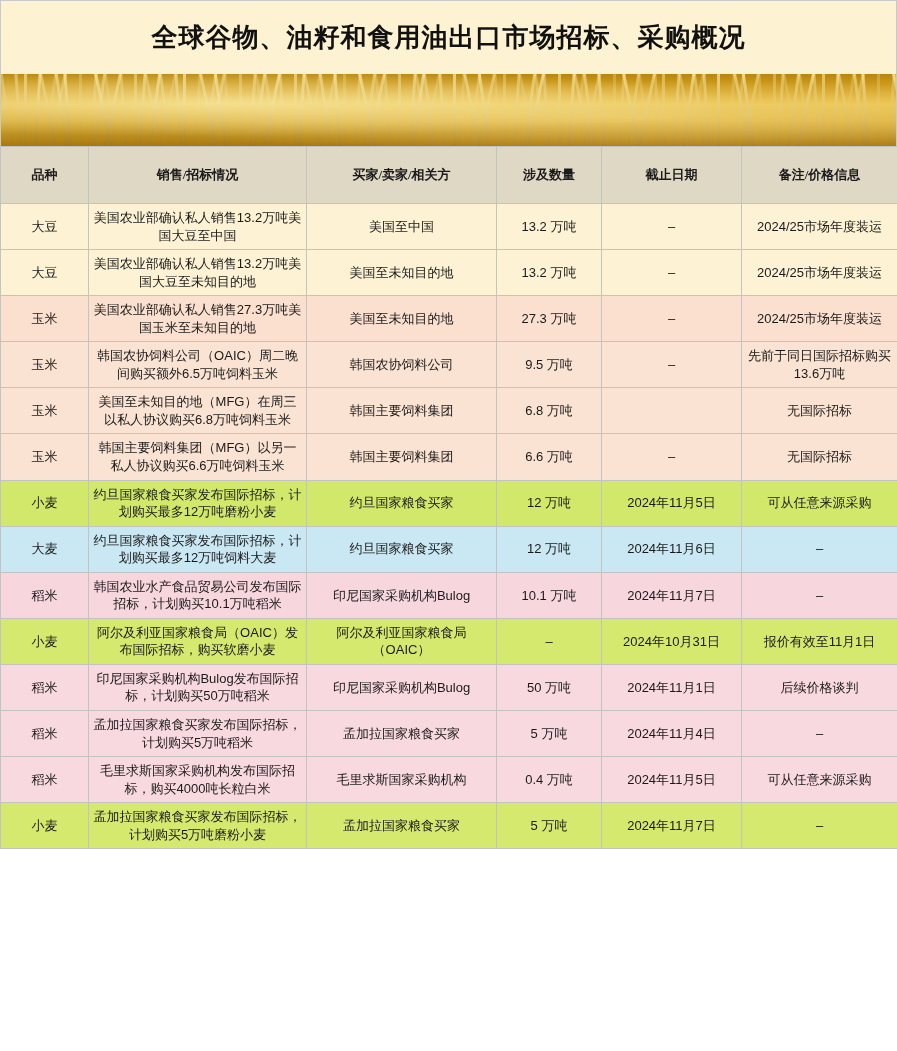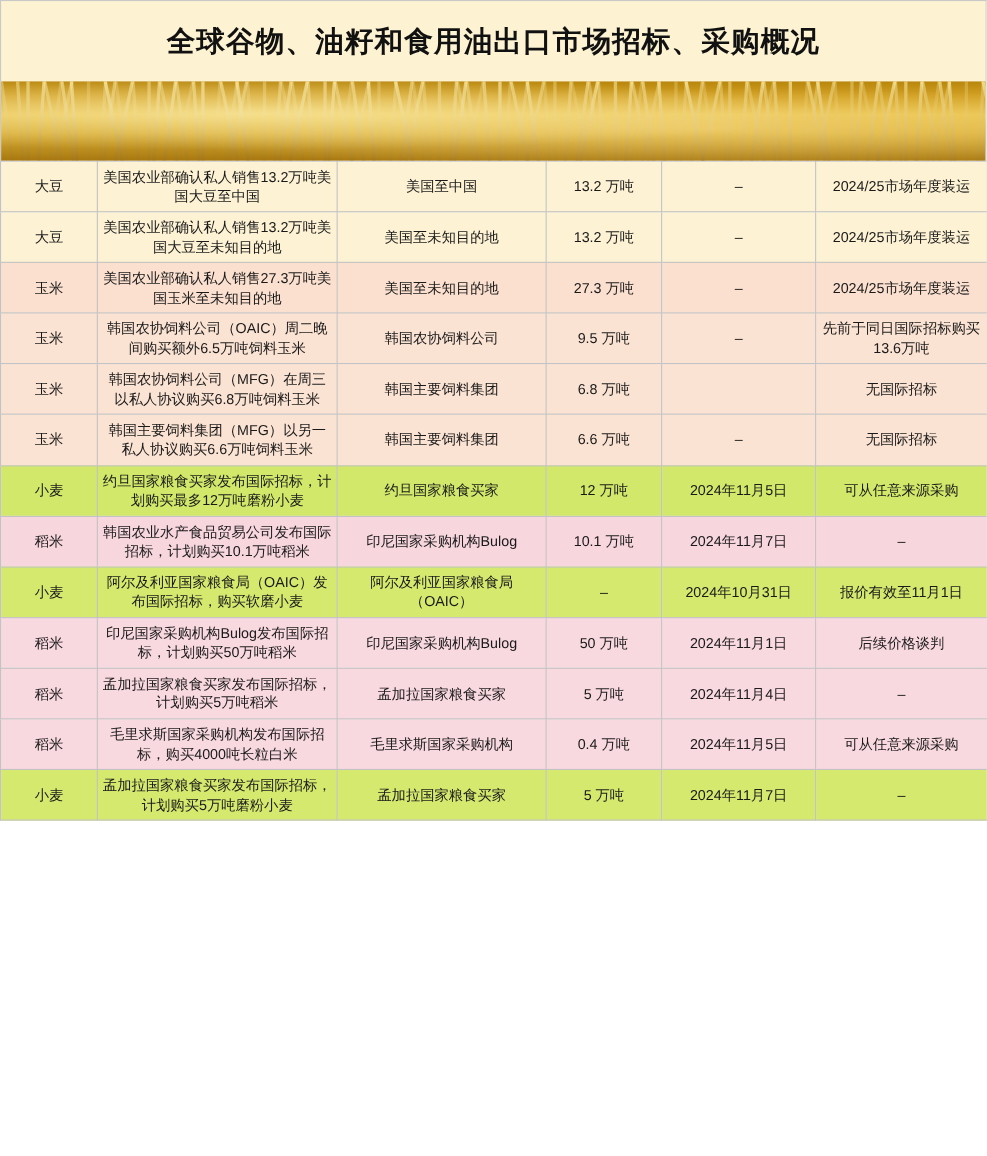--- a/index.html
+++ b/index.html
@@ -234,20 +234,28 @@
   <table class="grid">
     <colgroup>
       <col style="width:88px">
       <col style="width:218px">
       <col style="width:190px">
       <col style="width:105px">
       <col style="width:140px">
       <col style="width:156px">
     </colgroup>
     <tbody>
+      <tr class="header-row">
+        <th>品种</th>
+        <th>销售/招标情况</th>
+        <th>买家/卖家/相关方</th>
+        <th>涉及数量</th>
+        <th>截止日期</th>
+        <th>备注/价格信息</th>
+      </tr>
     </tbody>
     <tbody id="rows-body">
         <tr class="c-cream">
           <td class="cell-variety">大豆</td>
           <td class="cell-detail cell-desc">美国农业部确认私人销售13.2万吨美国大豆至中国</td>
           <td class="cell-party">美国至中国</td>
           <td class="cell-quantity">13.2 万吨</td>
           <td class="cell-deadline">–</td>
           <td class="cell-note">2024/25市场年度装运</td>
         </tr>
@@ -270,21 +278,21 @@
         <tr class="c-peachlt">
           <td class="cell-variety">玉米</td>
           <td class="cell-detail cell-desc">韩国农协饲料公司（OAIC）周二晚间购买额外6.5万吨饲料玉米</td>
           <td class="cell-party">韩国农协饲料公司</td>
           <td class="cell-quantity">9.5 万吨</td>
           <td class="cell-deadline">–</td>
           <td class="cell-note">先前于同日国际招标购买13.6万吨</td>
         </tr>
         <tr class="c-peachlt">
           <td class="cell-variety">玉米</td>
-          <td class="cell-detail cell-desc">韩国农协饲料公司（MFG）在周三以私人协议购买6.8万吨饲料玉米</td>
+          <td class="cell-detail cell-desc">美国至未知目的地（MFG）在周三以私人协议购买6.8万吨饲料玉米</td>
           <td class="cell-party">韩国主要饲料集团</td>
           <td class="cell-quantity">6.8 万吨</td>
           <td class="cell-deadline"></td>
           <td class="cell-note">无国际招标</td>
         </tr>
         <tr class="c-peachlt">
           <td class="cell-variety">玉米</td>
           <td class="cell-detail cell-desc">韩国主要饲料集团（MFG）以另一私人协议购买6.6万吨饲料玉米</td>
           <td class="cell-party">韩国主要饲料集团</td>
           <td class="cell-quantity">6.6 万吨</td>
@@ -292,20 +300,28 @@
           <td class="cell-note">无国际招标</td>
         </tr>
         <tr class="c-green">
           <td class="cell-variety">小麦</td>
           <td class="cell-detail cell-desc">约旦国家粮食买家发布国际招标，计划购买最多12万吨磨粉小麦</td>
           <td class="cell-party">约旦国家粮食买家</td>
           <td class="cell-quantity">12 万吨</td>
           <td class="cell-deadline">2024年11月5日</td>
           <td class="cell-note">可从任意来源采购</td>
         </tr>
+        <tr class="c-blue">
+          <td class="cell-variety">大麦</td>
+          <td class="cell-detail cell-desc">约旦国家粮食买家发布国际招标，计划购买最多12万吨饲料大麦</td>
+          <td class="cell-party">约旦国家粮食买家</td>
+          <td class="cell-quantity">12 万吨</td>
+          <td class="cell-deadline">2024年11月6日</td>
+          <td class="cell-note">–</td>
+        </tr>
         <tr class="c-pink">
           <td class="cell-variety">稻米</td>
           <td class="cell-detail cell-desc">韩国农业水产食品贸易公司发布国际招标，计划购买10.1万吨稻米</td>
           <td class="cell-party">印尼国家采购机构Bulog</td>
           <td class="cell-quantity">10.1 万吨</td>
           <td class="cell-deadline">2024年11月7日</td>
           <td class="cell-note">–</td>
         </tr>
         <tr class="c-greenlt">
           <td class="cell-variety">小麦</td>

